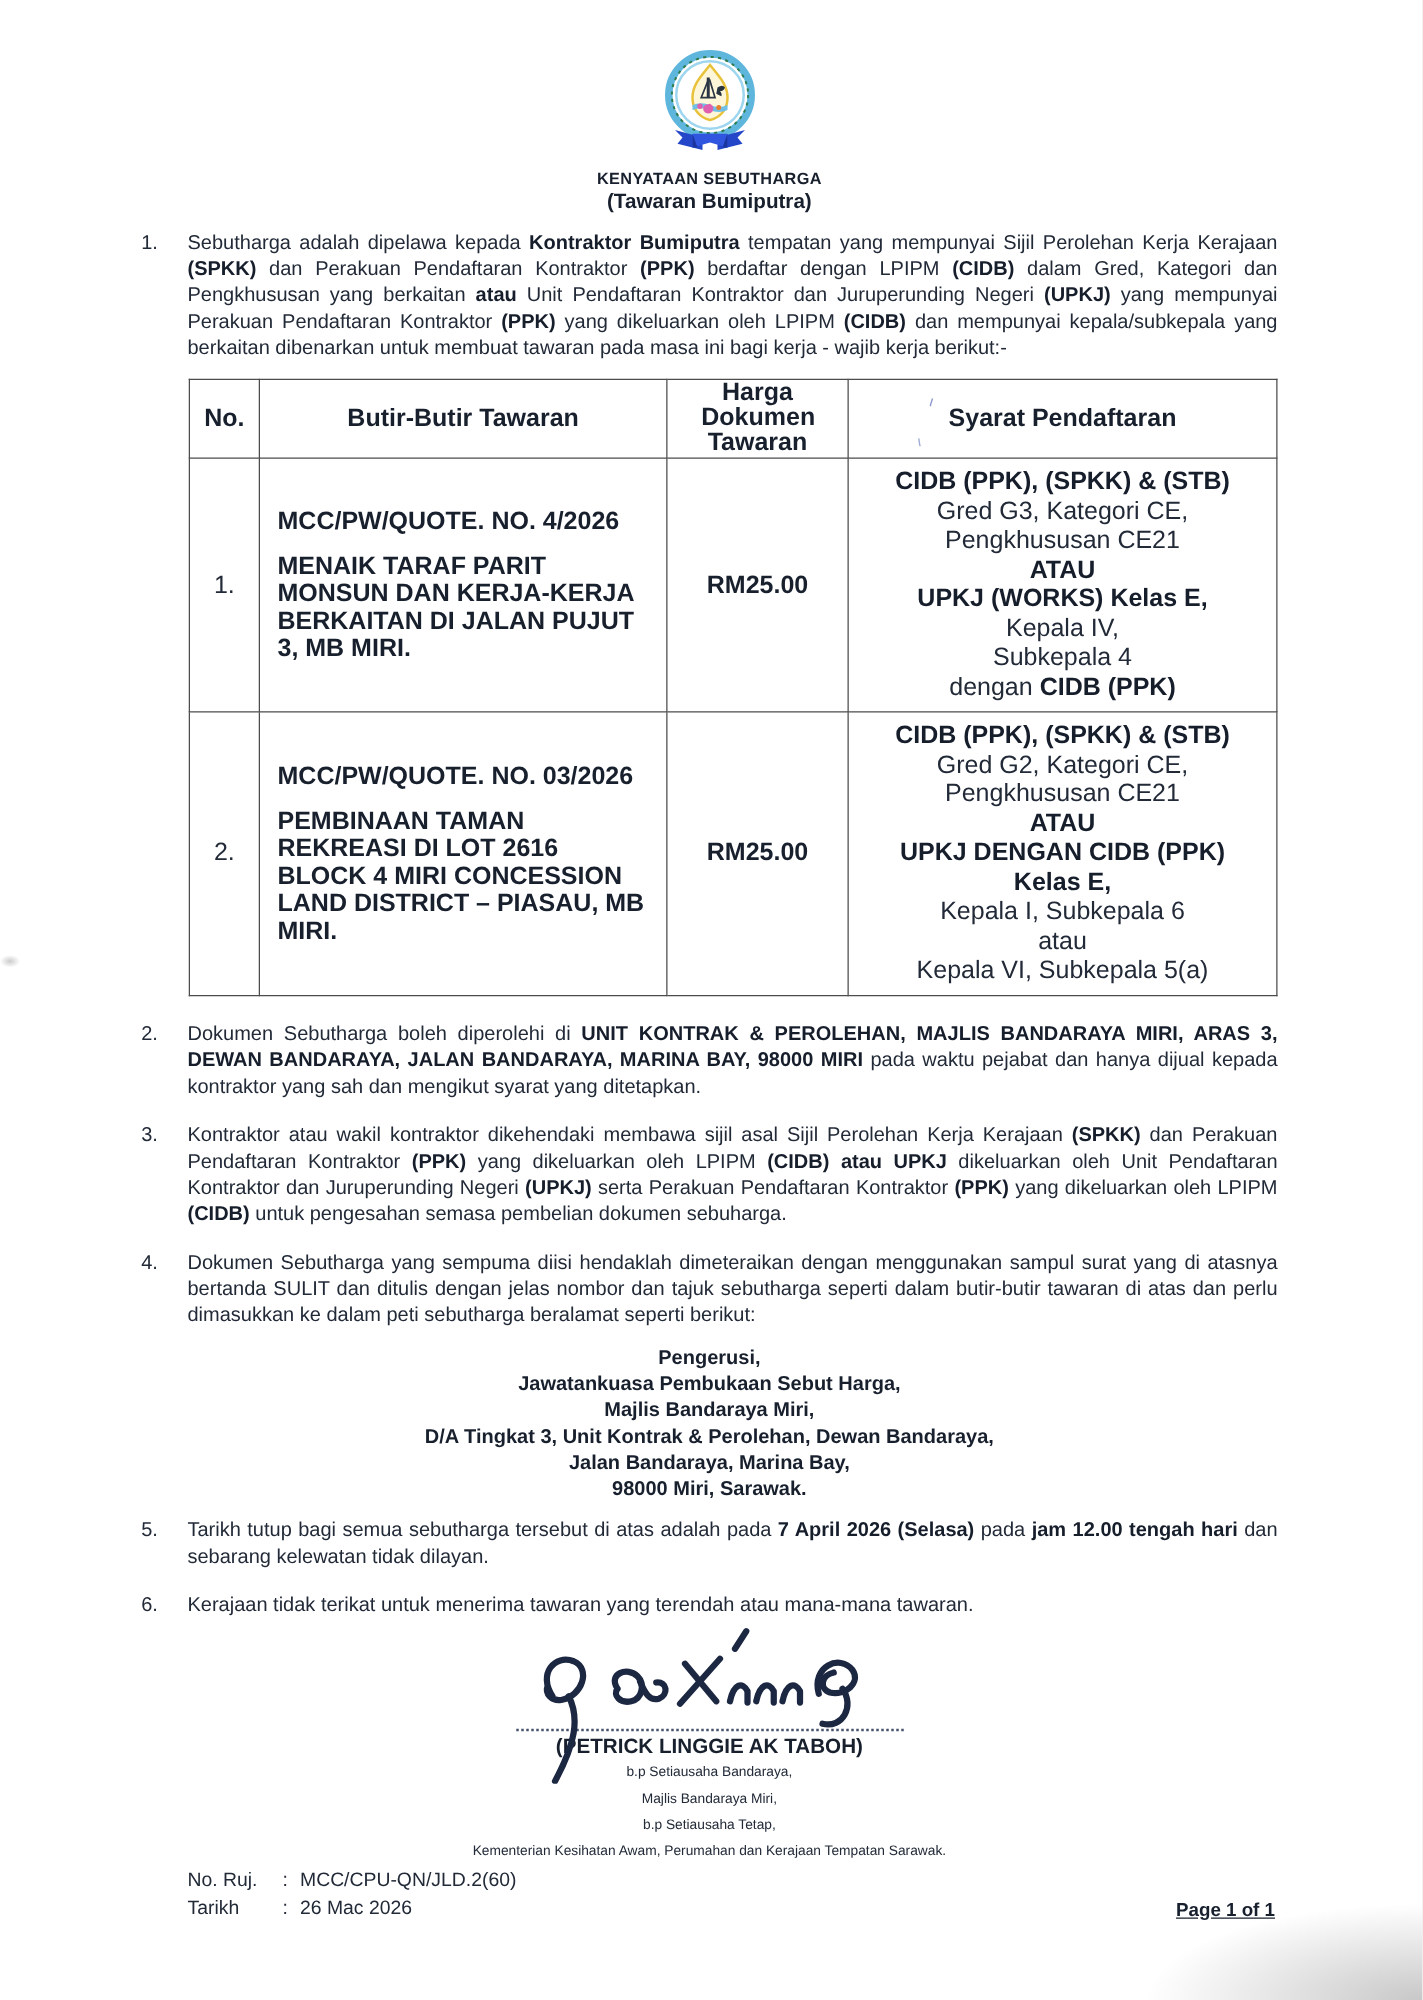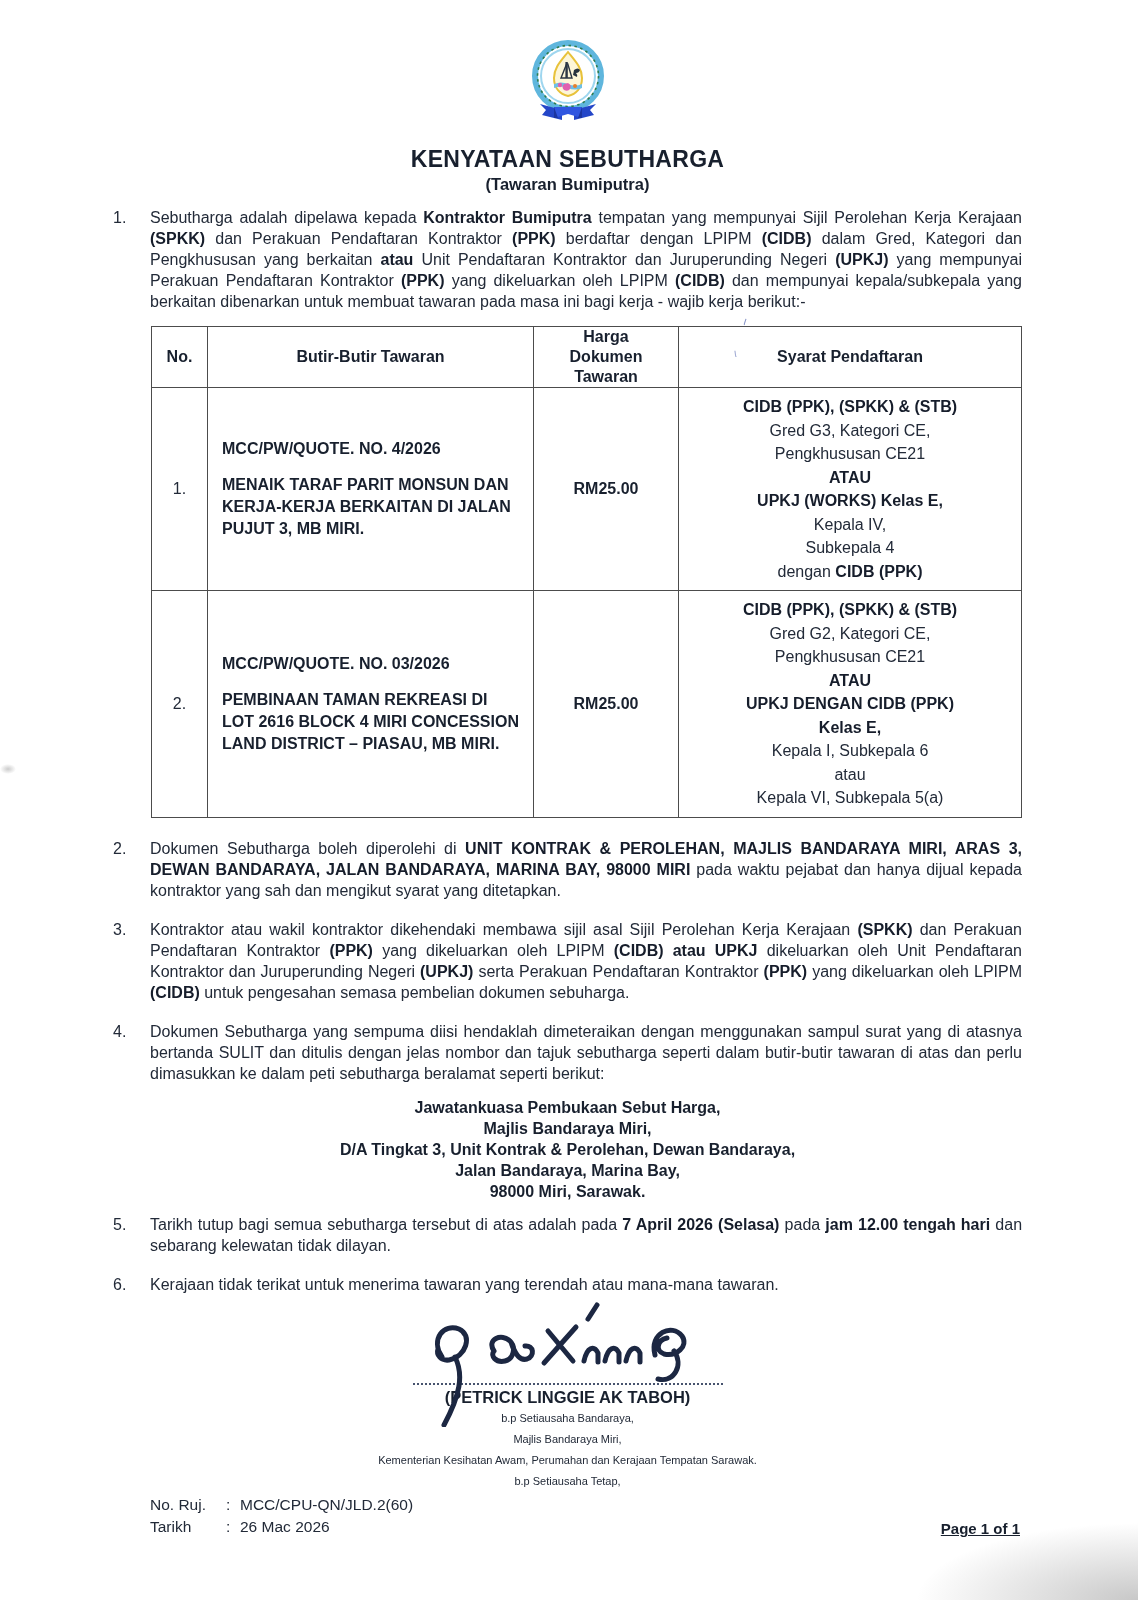--- a/index.html
+++ b/index.html
@@ -11,36 +11,36 @@
     background:#ffffff;
     font-family:"Liberation Sans", sans-serif;
     color:#222a38;
     overflow:hidden;
   }
   .content { position:relative; padding:40px 116px 0 113px; }
 
   
   .logo-wrap { text-align:center; }
   .logo-wrap svg { display:inline-block; }
-  .doc-title { text-align:center; font-weight:bold; font-size:23px; letter-spacing:.3px; color:#18202e; margin-top:16px; }
+  .doc-title { text-align:center; font-weight:bold; font-size:13px; letter-spacing:.3px; color:#18202e; margin-top:4px; }
   .doc-subtitle { text-align:center; font-weight:bold; font-size:16.5px; color:#18202e; margin-top:2px; }
   .doc-notice { text-align:center; font-weight:bold; font-size:16.5px; color:#18202e; margin-top:2px; }
   .stray { font-size:11px; vertical-align:super; color:#3a4460; }
 
   
   .para { display:flex; width:909px; margin-top:18px; font-size:16px; line-height:21px; }
   .para-num { width:37px; flex:none; }
   .para-text { flex:1; text-align:justify; }
   .para-text b, .para b { color:#161d2b; }
   .para.first { margin-top:13px; }
   .para.single .para-text { text-align:left; }
 
   
   table.tender { border-collapse:collapse; margin:14px 0 0 38px; table-layout:fixed; }
-  table.tender th, table.tender td { border:1px solid #4c4c4c; font-size:16px; }
+  table.tender th, table.tender td { border:1px solid #4c4c4c; font-size:20px; }
   table.tender th { font-weight:bold; height:60px; text-align:center; vertical-align:middle; color:#18202e; }
   th .wrapnarrow { display:inline-block; max-width:90px; line-height:20px; }
   .col-no { width:56px; }
   .col-butir { width:326px; }
   .col-harga { width:145px; }
   .col-syarat { width:343px; }
   td.cell-no { text-align:center; vertical-align:middle; }
   td.cell-butir { padding:12px 14px; vertical-align:middle; font-weight:bold; line-height:22px; color:#18202e; }
   td.cell-butir .butir-line + .butir-line { margin-top:14px; }
   td.cell-harga { text-align:center; vertical-align:middle; font-weight:bold; color:#18202e; }
@@ -178,20 +178,21 @@
     <div class="para">
       <span class="para-num">3.</span>
       <div class="para-text"><span>Kontraktor atau wakil kontraktor dikehendaki membawa sijil asal Sijil Perolehan Kerja Kerajaan </span><b>(SPKK)</b><span> dan Perakuan Pendaftaran Kontraktor </span><b>(PPK)</b><span> yang dikeluarkan oleh LPIPM </span><b>(CIDB) atau UPKJ</b><span> dikeluarkan oleh Unit Pendaftaran Kontraktor dan Juruperunding Negeri </span><b>(UPKJ)</b><span> serta Perakuan Pendaftaran Kontraktor </span><b>(PPK)</b><span> yang dikeluarkan oleh LPIPM </span><b>(CIDB)</b><span> untuk pengesahan semasa pembelian dokumen sebuharga.</span></div>
     </div>
     <div class="para">
       <span class="para-num">4.</span>
       <div class="para-text"><span>Dokumen Sebutharga yang sempuma diisi hendaklah dimeteraikan dengan menggunakan sampul surat yang di atasnya bertanda SULIT dan ditulis dengan jelas nombor dan tajuk sebutharga seperti dalam butir-butir tawaran di atas dan perlu dimasukkan ke dalam peti sebutharga beralamat seperti berikut:</span></div>
     </div>
 
     <div class="address-block">
+        <div>Pengerusi,</div>
         <div>Jawatankuasa Pembukaan Sebut Harga,</div>
         <div>Majlis Bandaraya Miri,</div>
         <div>D/A Tingkat 3, Unit Kontrak &amp; Perolehan, Dewan Bandaraya,</div>
         <div>Jalan Bandaraya, Marina Bay,</div>
         <div>98000 Miri, Sarawak.</div>
       </div>
 
     <div class="para" style="margin-top:12px">
       <span class="para-num">5.</span>
       <div class="para-text"><span>Tarikh tutup bagi semua sebutharga tersebut di atas adalah pada </span><b>7 April 2026 (Selasa)</b><span> pada </span><b>jam 12.00 tengah hari</b><span> dan sebarang kelewatan tidak dilayan.</span></div>
@@ -216,22 +217,22 @@
           <path d="M218 62 C221 48 228 46 232 54 L232 63"></path>
           <path d="M247 56 C241 34 264 24 274 37 C281 47 268 58 256 55 C247 52 249 41 259 39"></path>
           <path d="M266 52 C276 66 266 84 250 80"></path>
         </g>
       </svg>
       <div class="dotted-line"></div>
       <div class="sig-name">(PETRICK LINGGIE AK TABOH)</div>
       <div class="sig-lines">
           <div>b.p Setiausaha Bandaraya,</div>
           <div>Majlis Bandaraya Miri,</div>
+          <div>b.p Setiausaha Tetap,</div>
           <div>Kementerian Kesihatan Awam, Perumahan dan Kerajaan Tempatan Sarawak.</div>
-          <div>b.p Setiausaha Tetap,</div>
         </div>
     </div>
 
   </div>
 
   <div class="footer-refs">
     <div class="footer-row">
       <span class="footer-label">No. Ruj.</span>
       <span class="footer-sep">:</span>
       <span>MCC/CPU-QN/JLD.2(60)</span>

